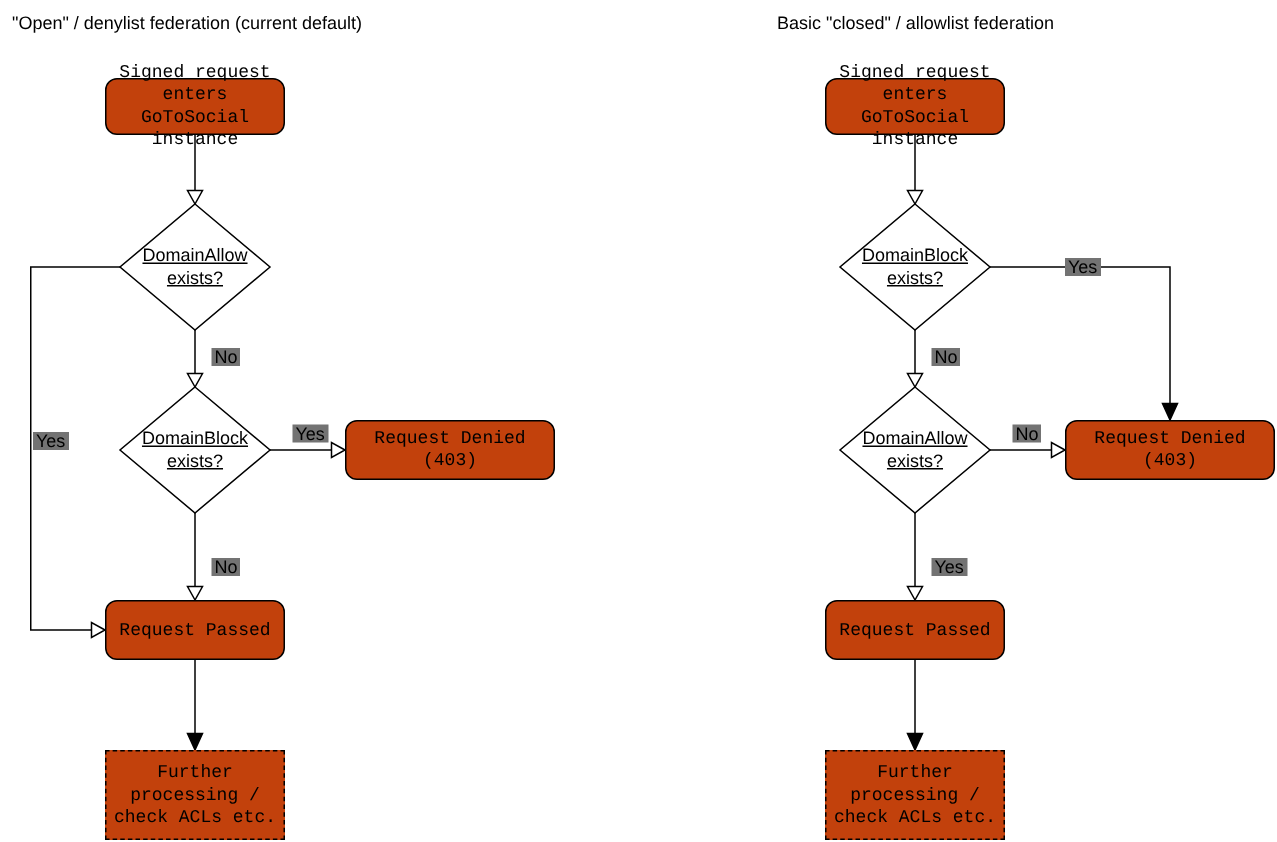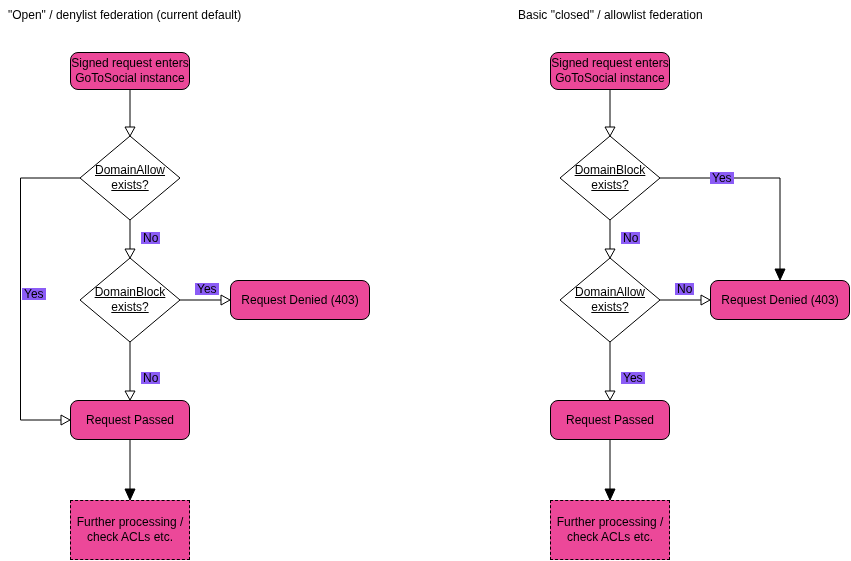--- a/index.html
+++ b/index.html
@@ -6,32 +6,32 @@
   #canvas{
     position:relative;width:851px;height:561px;background:#ffffff;
     font-family:"Liberation Sans","DejaVu Sans",sans-serif;
     color:#000;overflow:hidden;
   }
   #wires{position:absolute;left:0;top:0;width:851px;height:561px;}
   .title{
     position:absolute;font-size:12px;line-height:14px;white-space:nowrap;
   }
   .node{
-    position:absolute;box-sizing:border-box;background:#ec4899;
+    position:absolute;box-sizing:border-box;background:#c2410c;
     border:1px solid #000;border-radius:8px;
     display:flex;align-items:center;justify-content:center;
-    text-align:center;font-size:12px;line-height:15px;white-space:pre-line;
+    text-align:center;font-size:12px;line-height:15px;white-space:pre-line;font-family:Liberation Mono, monospace;
   }
   .node.dashed{border-radius:0;border:1px dashed #000;}
   .dlabel{
     position:absolute;display:flex;align-items:center;justify-content:center;
     text-align:center;font-size:12px;line-height:15px;white-space:pre-line;text-decoration:underline;
   }
   .elabel{
-    position:absolute;font-size:12px;line-height:12px;background:#8b5cf6;
+    position:absolute;font-size:12px;line-height:12px;background:#737373;
     padding:0 2px;white-space:nowrap;
   }
 </style>
 </head>
 <body>
 
 <div id="canvas">
 
   <svg id="wires" width="851" height="561" viewBox="0 0 851 561" fill="none" stroke="#000" stroke-width="1">
 

